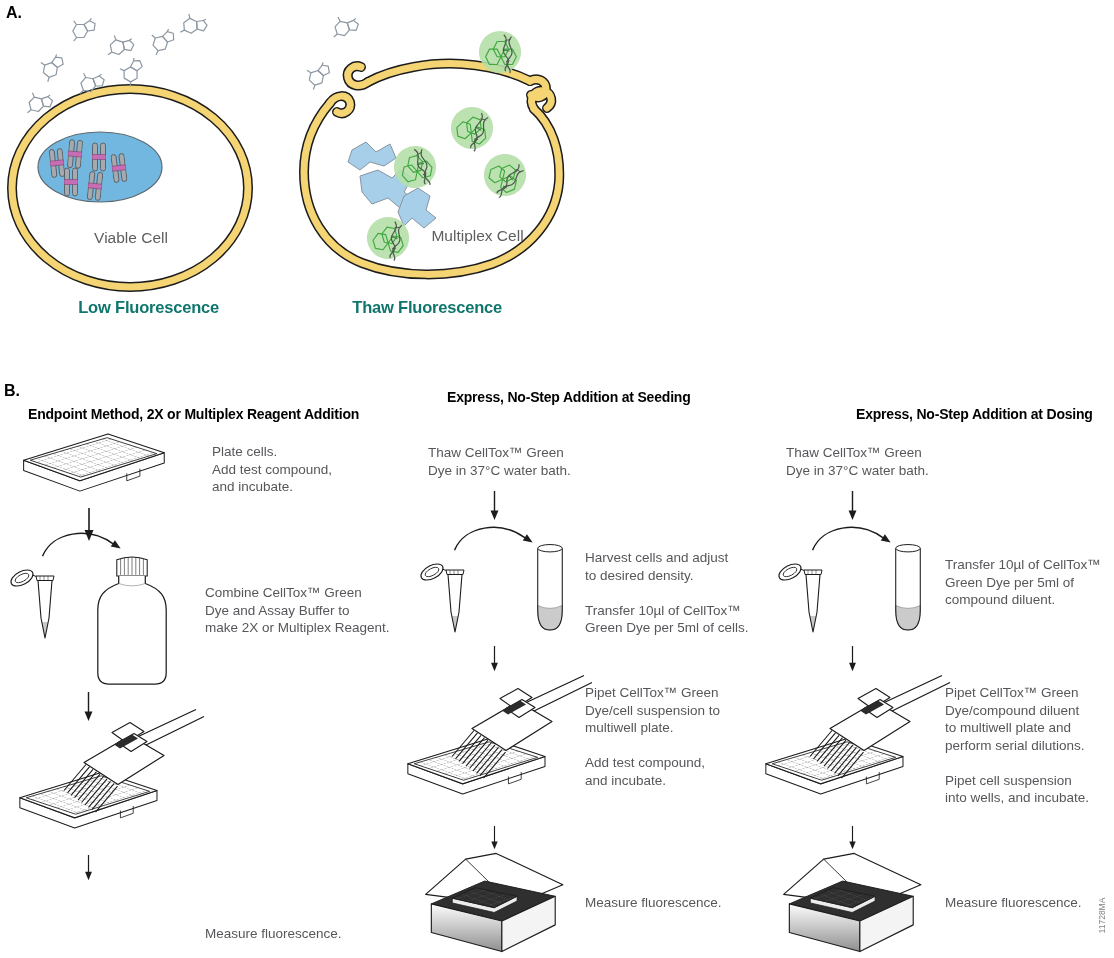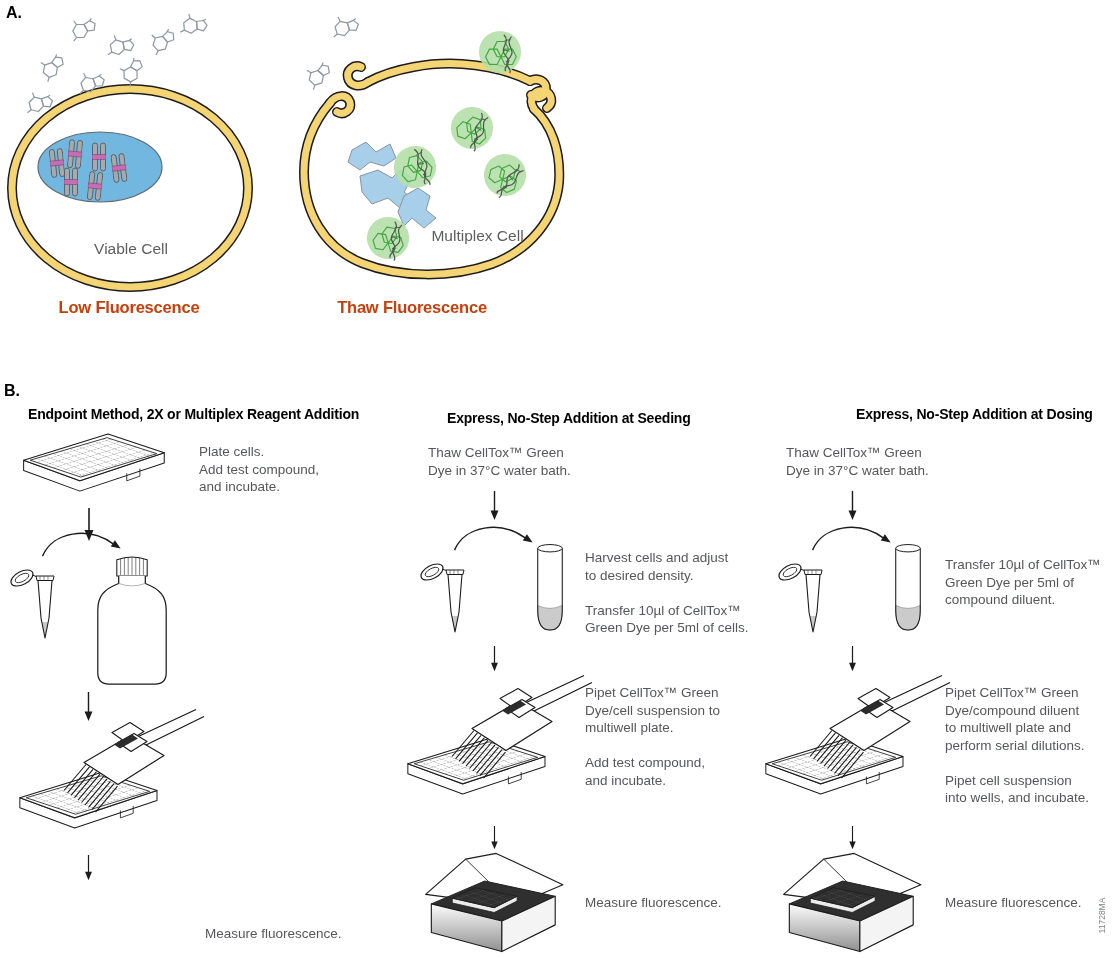--- a/index.html
+++ b/index.html
@@ -3,21 +3,21 @@
 <meta charset="utf-8">
 <style>
   html,body{margin:0;padding:0;background:#fff;}
   .canvas{position:relative;width:1114px;height:958px;background:#fff;
           font-family:"Liberation Sans",sans-serif;overflow:hidden;}
   .abs{position:absolute;}
   .plabel{position:absolute;font-weight:bold;font-size:16px;color:#000;}
   .hdr{position:absolute;font-weight:bold;font-size:14px;letter-spacing:-0.2px;color:#000;white-space:nowrap;text-align:right;}
   .txt{position:absolute;font-size:13.5px;line-height:17.5px;color:#56575a;white-space:pre-line;}
   .cellname{position:absolute;font-size:15.5px;color:#5d5e60;text-align:center;}
-  .caption{position:absolute;font-weight:bold;font-size:16.5px;color:#c2410c;text-align:center;letter-spacing:-0.2px;}
+  .caption{position:absolute;font-weight:bold;font-size:16.5px;color:#0f766e;text-align:right;letter-spacing:-0.2px;}
   .fignum{position:absolute;font-size:8.5px;color:#808285;transform:rotate(-90deg);white-space:nowrap;}
   .memb-out{fill:none;stroke:#1c1c1c;stroke-width:10;stroke-linecap:round;}
   .memb-in{fill:none;stroke:#f4d473;stroke-width:7;stroke-linecap:round;}
   svg{display:block;}
 </style>
 </head>
 <body>
 
 <div class="canvas">
 
@@ -184,29 +184,29 @@
         <use href="#greencomplex" xlink:href="#greencomplex" x="365" y="215" width="46" height="46" transform="rotate(10 388 238)"></use>
       </g>
     </g>
 
     <g>
       <use href="#molecule" xlink:href="#molecule" x="332" y="16" width="26" height="26" transform="rotate(12 345 29)"></use>
       <use href="#molecule" xlink:href="#molecule" x="306" y="64" width="26" height="26" transform="rotate(-18 319 77)"></use>
     </g>
   </svg>
 
-  <div class="cellname" style="left:61px;top:240px;width:140px">Viable Cell</div>
+  <div class="cellname" style="left:61px;top:229px;width:140px">Viable Cell</div>
   <div class="cellname" style="left:405px;top:227px;width:145px">Multiplex Cell</div>
   <div class="caption" style="left:39px;top:298px;width:180px">Low Fluorescence</div>
   <div class="caption" style="left:322px;top:298px;width:180px">Thaw Fluorescence</div>
 
   <div class="plabel" style="left:4px;top:382px">B.</div>
 
   <div class="hdr" style="left:28px;top:406px">Endpoint Method, 2X or Multiplex Reagent Addition</div>
-  <div class="hdr" style="left:447px;top:410px">Express, No-Step Addition at Seeding</div>
+  <div class="hdr" style="left:447px;top:389px">Express, No-Step Addition at Seeding</div>
   <div class="hdr" style="left:856px;top:406px">Express, No-Step Addition at Dosing</div>
 
   <svg class="abs" style="left:18px;top:430px" width="150" height="66" viewBox="0 0 160 70">
       <use href="#microplate" xlink:href="#microplate"></use>
     </svg>
   <svg class="abs" style="left:83px;top:508px" width="12" height="34" viewBox="0 0 12 34">
       <use href="#downarrow" xlink:href="#downarrow"></use>
     </svg>
   <svg class="abs" style="left:38px;top:526px" width="90" height="32" viewBox="0 0 92 34">
       <use href="#curvarrow" xlink:href="#curvarrow"></use>
@@ -220,23 +220,26 @@
   <svg class="abs" style="left:83px;top:692px" width="11" height="30" viewBox="0 0 12 34">
       <use href="#downarrow" xlink:href="#downarrow"></use>
     </svg>
   <svg class="abs" style="left:14px;top:706px" width="195" height="145" viewBox="0 0 195 140">
       <use href="#pipettor" xlink:href="#pipettor"></use>
     </svg>
   <svg class="abs" style="left:83px;top:855px" width="11" height="26" viewBox="0 0 12 34">
       <use href="#downarrow" xlink:href="#downarrow"></use>
     </svg>
 
-  <div class="txt" style="left:199px;top:443px">Plate cells.
+  <div class="txt" style="left:212px;top:443px">Plate cells.
 Add test compound,
 and incubate.</div>
+  <div class="txt" style="left:205px;top:584px">Combine CellTox™ Green
+Dye and Assay Buffer to
+make 2X or Multiplex Reagent.</div>
   <div class="txt" style="left:205px;top:925px">Measure fluorescence.</div>
 
   <svg class="abs" style="left:489px;top:491px" width="11" height="30" viewBox="0 0 12 34">
       <use href="#downarrow" xlink:href="#downarrow"></use>
     </svg>
   <svg class="abs" style="left:450px;top:520px" width="90" height="32" viewBox="0 0 92 34">
       <use href="#curvarrow" xlink:href="#curvarrow"></use>
     </svg>
   <svg class="abs" style="left:418px;top:554px" width="52" height="84" viewBox="0 0 52 84">
       <use href="#microtube" xlink:href="#microtube"></use>

